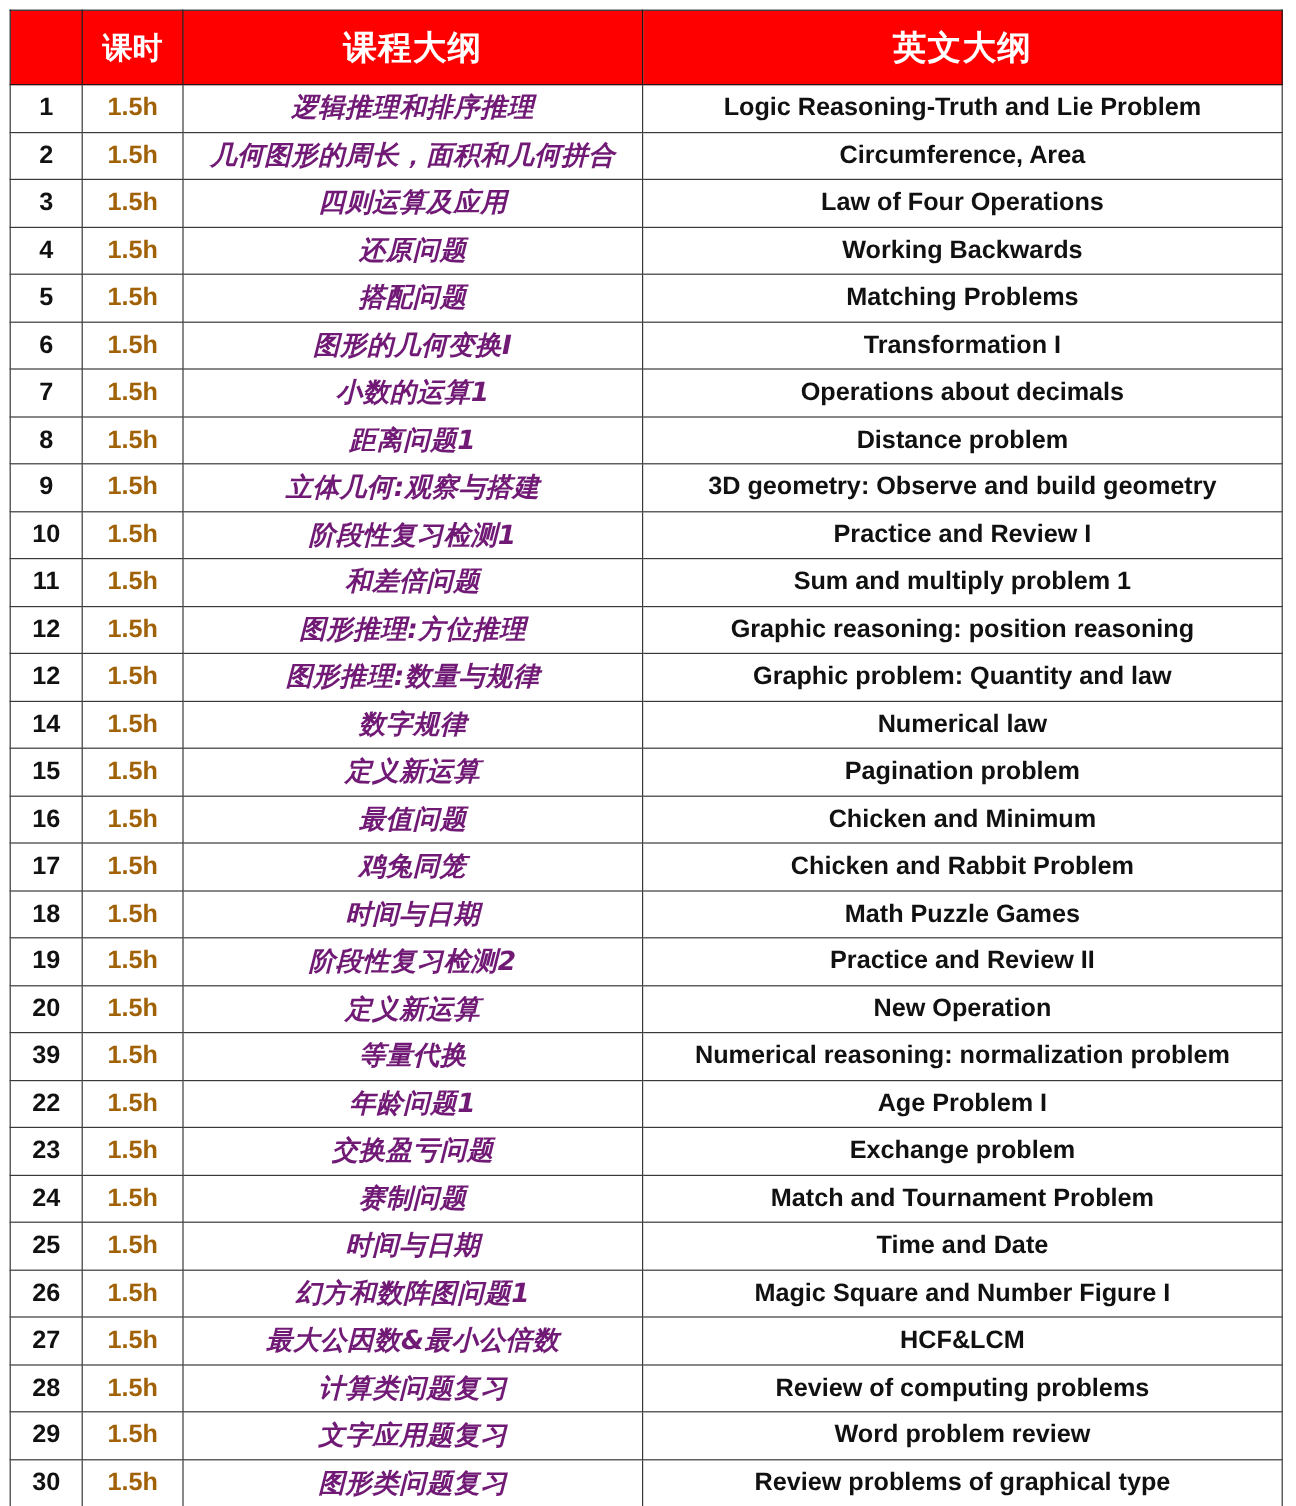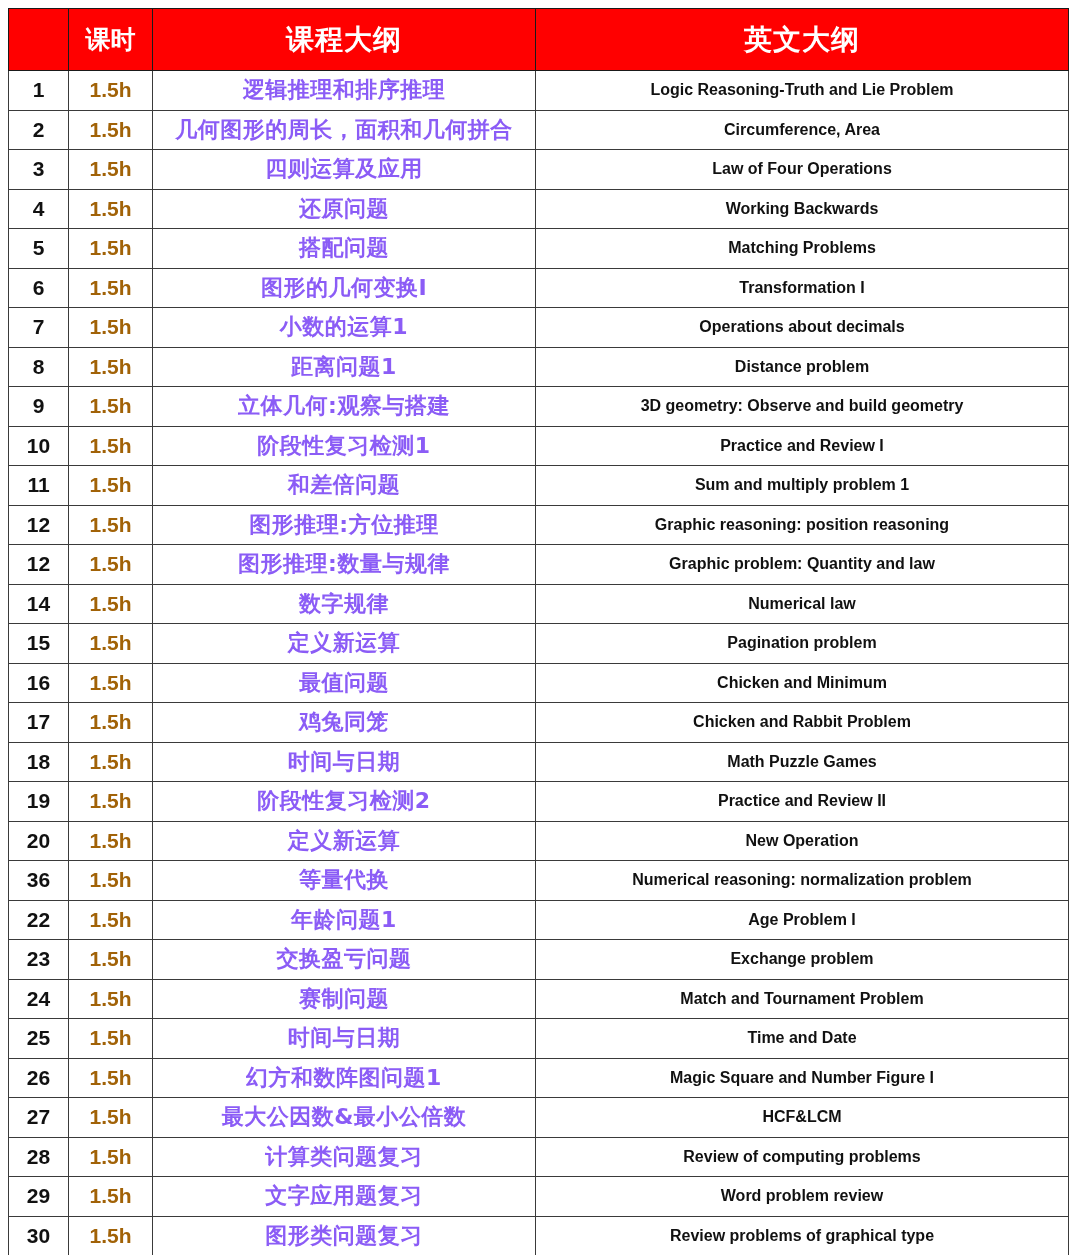--- a/index.html
+++ b/index.html
@@ -62,26 +62,27 @@
     color: #111111;
   }
   td.hours {
     font-size: 21px;
     font-weight: bold;
     color: #a16207;
   }
   td.cn {
     font-size: 22px;
     font-weight: bold;
-    color: #8b5cf6;
+    color: #701a75;
     font-family: "DejaVu Sans", "Liberation Sans", sans-serif;
     letter-spacing: 0.5px;
+    font-style: italic;
   }
   td.en {
-    font-size: 16px;
+    font-size: 21px;
     font-weight: bold;
     color: #111111;
   }
 </style>
 </head>
 <body>
 
 <div class="sheet">
   <table class="syllabus">
     <colgroup>
@@ -213,21 +214,21 @@
           <td class="cn">阶段性复习检测2</td>
           <td class="en">Practice and Review II</td>
         </tr>
         <tr>
           <td class="num">20</td>
           <td class="hours">1.5h</td>
           <td class="cn">定义新运算</td>
           <td class="en">New Operation</td>
         </tr>
         <tr>
-          <td class="num">36</td>
+          <td class="num">39</td>
           <td class="hours">1.5h</td>
           <td class="cn">等量代换</td>
           <td class="en">Numerical reasoning: normalization problem</td>
         </tr>
         <tr>
           <td class="num">22</td>
           <td class="hours">1.5h</td>
           <td class="cn">年龄问题1</td>
           <td class="en">Age Problem I</td>
         </tr>

